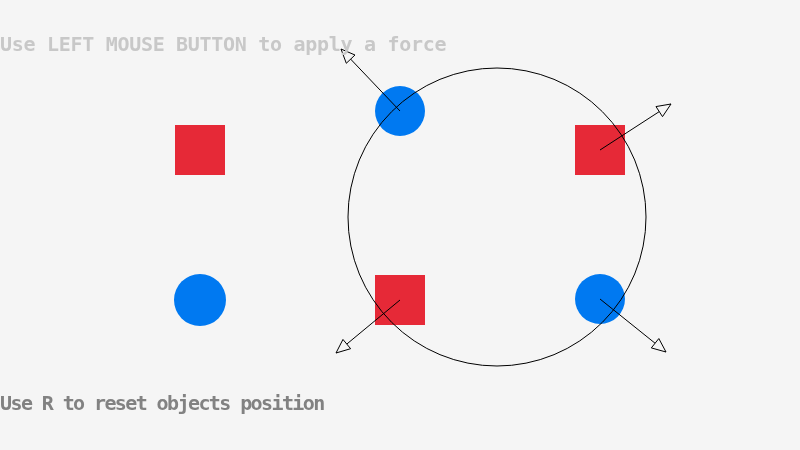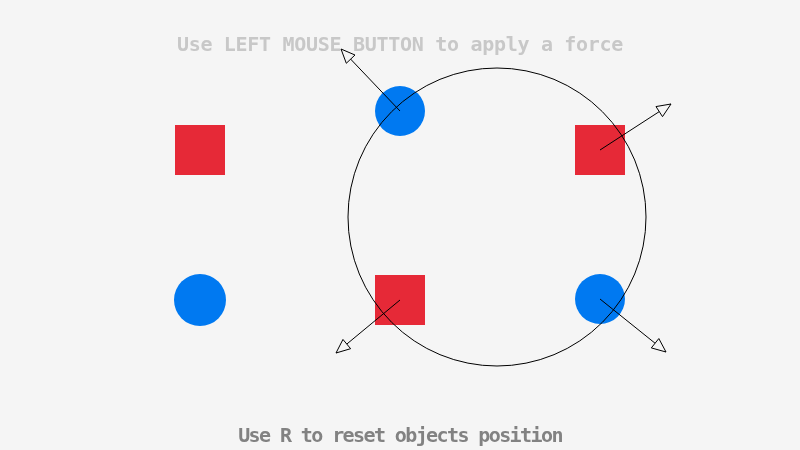--- a/index.html
+++ b/index.html
@@ -8,37 +8,35 @@
     width: 800px;
     height: 450px;
     background: #f5f5f5;
     overflow: hidden;
     font-family: "DejaVu Sans Mono", "Liberation Mono", monospace;
   }
   .instruction {
     position: absolute;
     left: 0;
     right: 0;
-    text-align: center;
     font-weight: bold;
     font-size: 20px;
     line-height: 20px;
     white-space: pre;
     user-select: none;
   }
   .instruction.top {
     top: 34px;
     color: #c8c8c8;
     letter-spacing: -0.3px;
   }
   .instruction.bottom {
     top: 393px;
     color: #828282;
     letter-spacing: -1.6px;
-    margin-top: 32px;
   }
   svg.scene {
     position: absolute;
     left: 0;
     top: 0;
   }
 </style>
 </head>
 <body>
 

